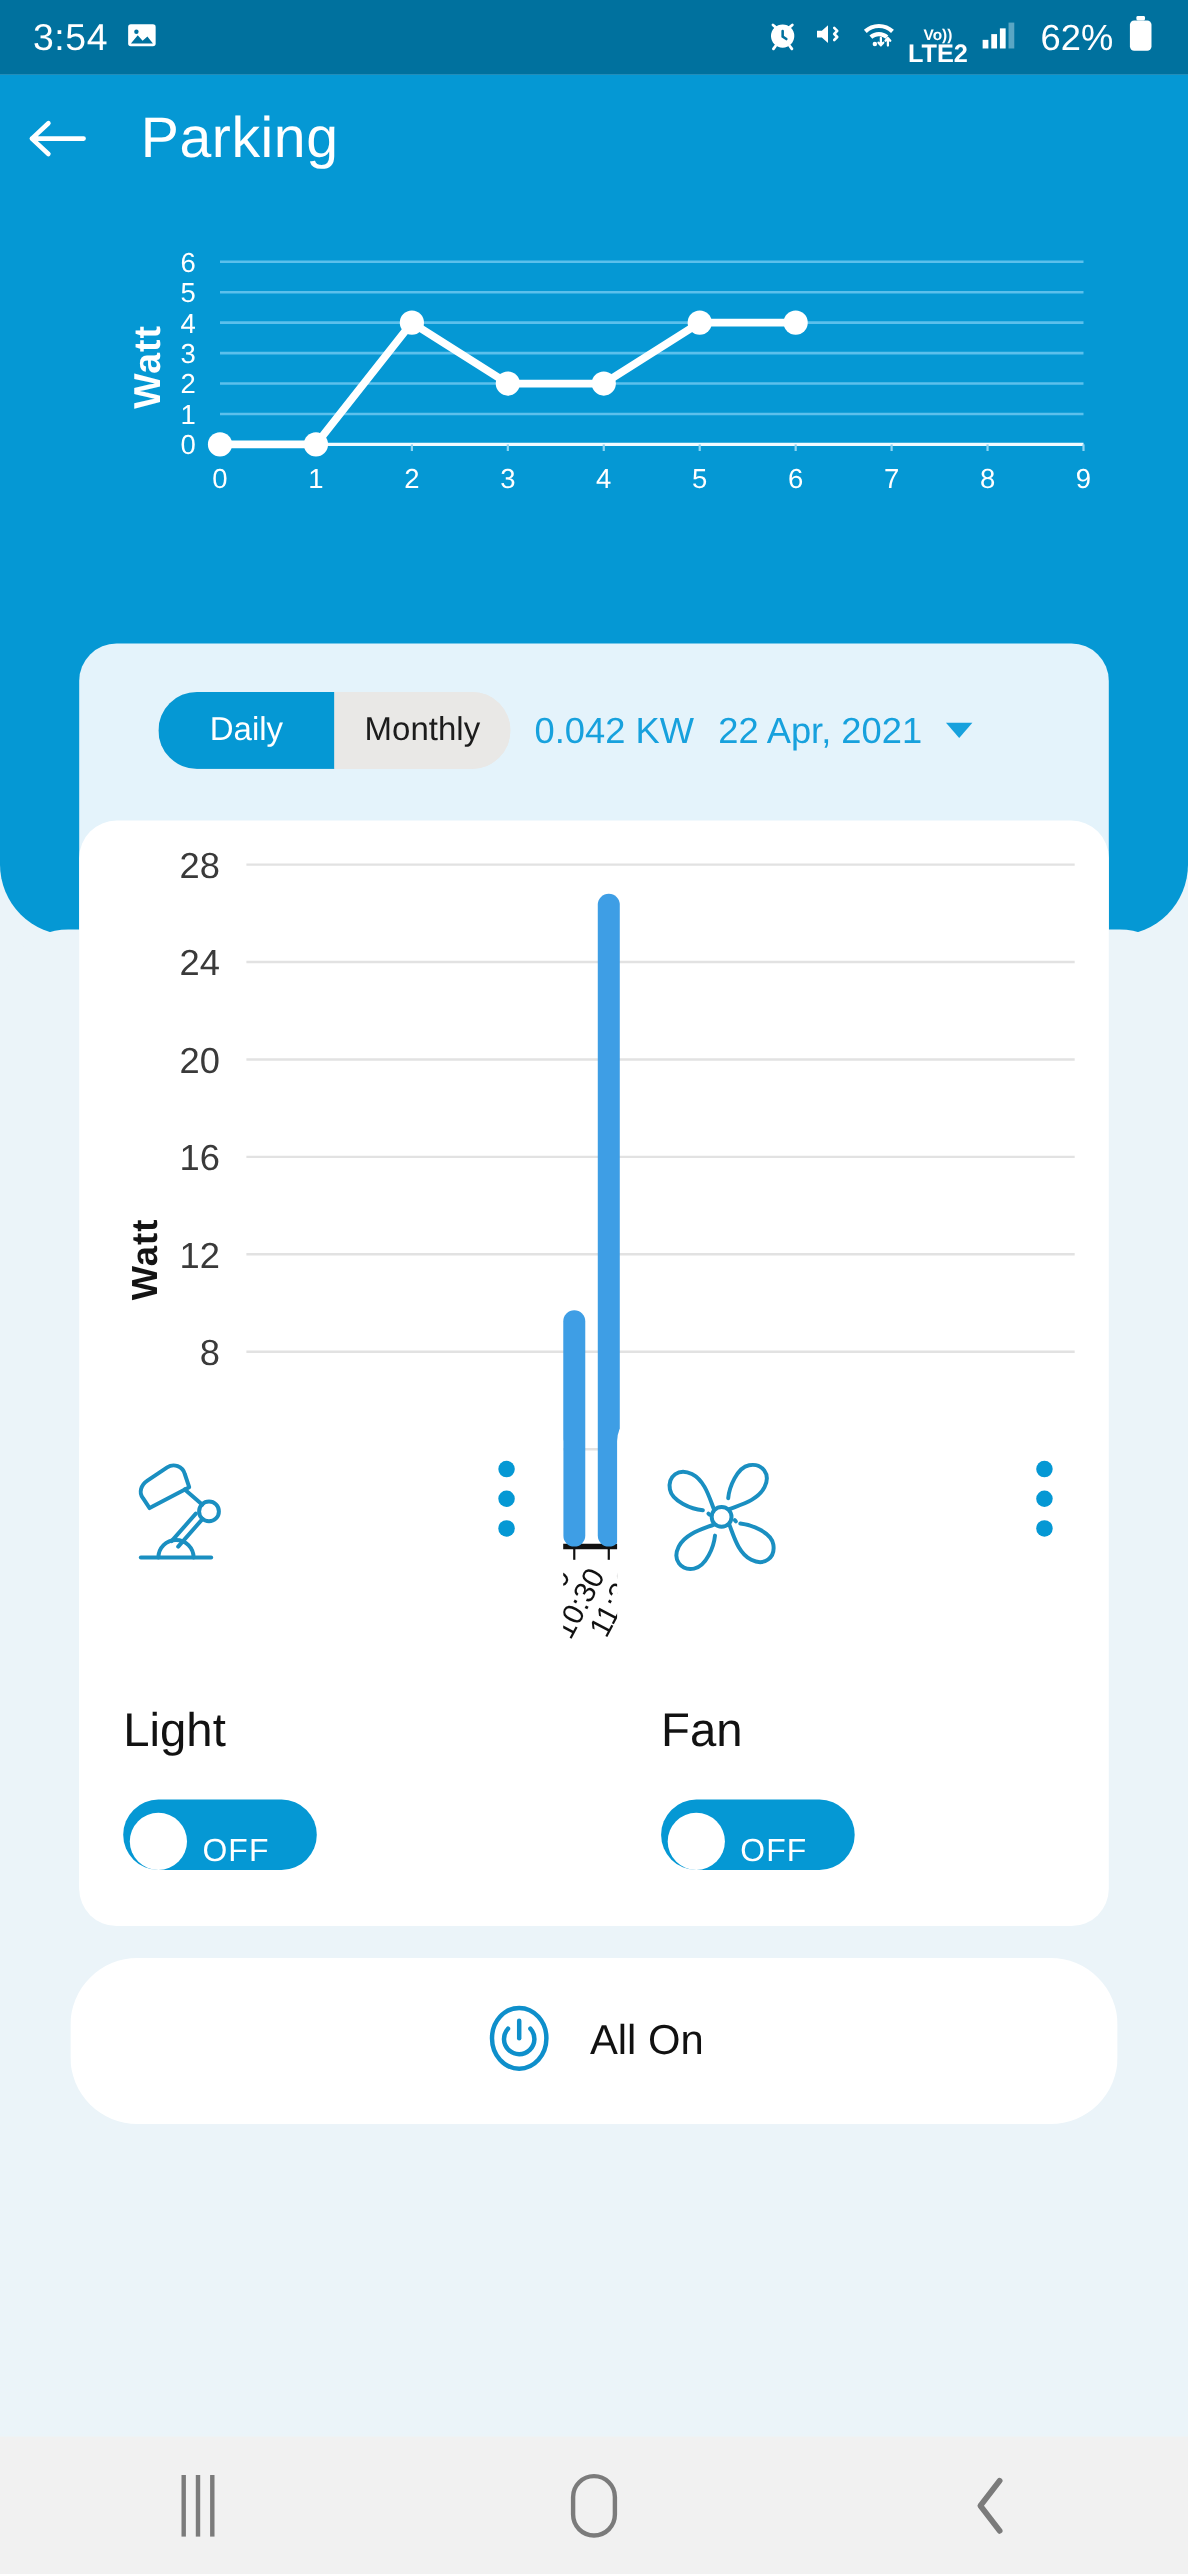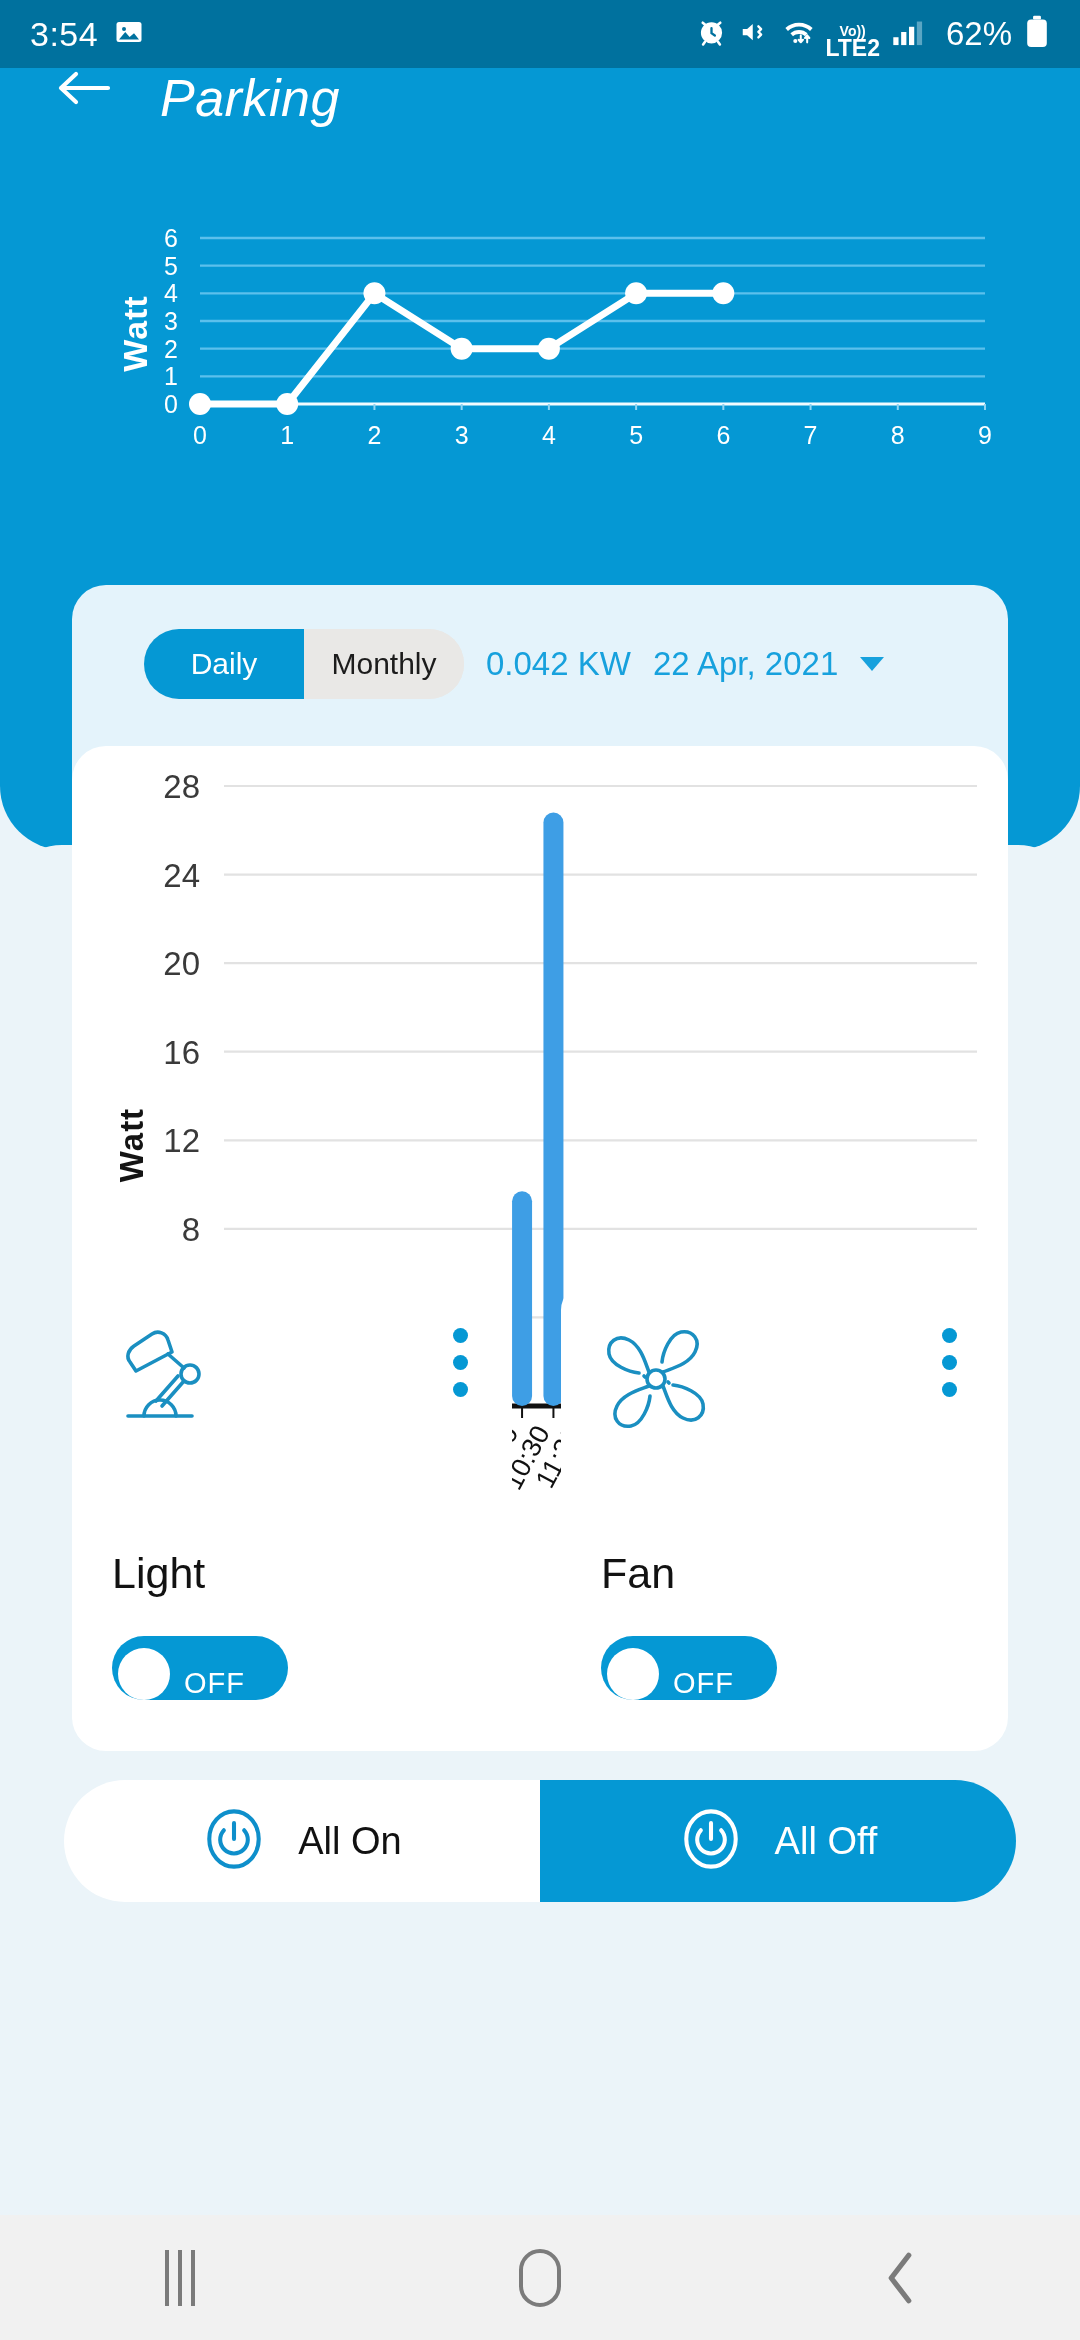--- a/index.html
+++ b/index.html
@@ -25,21 +25,21 @@
   .volte { display:flex; flex-direction:column; align-items:center; line-height:.95; margin-left:-4px;margin-top:17px;}
   .volte b { font-size:14px; font-weight:700; }
   .volte i { font-size:23px; font-style:normal; font-weight:700; }
 
   
   .header {
     position:absolute; top:68px; left:0; width:1080px; height:782px;
     background:#0598d4;
     border-bottom-left-radius:64px; border-bottom-right-radius:64px;
   }
-  .appbar { display:flex; align-items:flex-start; height:116px; padding-left:56px; gap:48px;font-style:italic; }
+  .appbar { display:flex; align-items:center; height:116px; padding-left:24px; gap:48px; }
   .back-arrow { width:56px; height:40px; position:relative; cursor:pointer; }
   .title { color:#fff; font-size:52px; font-weight:400; letter-spacing:.5px; }
 
   
   .linechart { position:relative; margin:38px 0 0 0; height:250px; }
   .lc-ylabel {
     position:absolute; left:70px; top:92px;
     color:#fff; font-size:34px; font-weight:700; letter-spacing:1px;
     transform:rotate(-90deg); transform-origin:center; width:130px; text-align:center;
   }
@@ -88,21 +88,21 @@
   .toggle {
     position:absolute; left:40px; bottom:40px;
     width:176px; height:64px; background:#0598d4; border-radius:34px;
     display:flex; align-items:flex-end; cursor:pointer;
   }
   .knob { width:52px; height:52px; border-radius:50%; background:#fff; margin-left:6px; }
   .tlabel { color:#fff; font-size:29px; margin-left:14px; letter-spacing:1px; }
 
   
   .allrow {
-    position:absolute; top:1780px; left:64px; width:952px; height:122px;
+    position:absolute; top:1780px; left:64px; width:952px; height:151px;
     border-radius:61px; overflow:hidden; display:flex;text-align:right;
   }
   .allbtn { flex:1; display:flex; align-items:center; justify-content:center; gap:32px; cursor:pointer; }
   .all-on { background:#ffffff; color:#111; }
   .all-off { background:#0598d4; color:#fff; }
   .alllabel { font-size:38px; }
 
   
   .navbar {
     position:absolute; bottom:0; left:0; width:1080px; height:125px;
@@ -380,30 +380,20 @@
     <div class="allbtn all-on">
       <span>
         <svg width="64" height="64" viewBox="0 0 44 44" fill="none" stroke="#0e8fcb" stroke-width="2.8" stroke-linecap="round">
           <ellipse cx="22" cy="22" rx="17" ry="19"></ellipse>
           <path d="M22 11v11"></path>
           <path d="M15 16a9.5 9.5 0 1 0 14 0" stroke-width="2.8"></path>
         </svg>
       </span>
       <span class="alllabel">All On</span>
     </div>
-    <div class="allbtn all-off">
-      <span>
-        <svg width="64" height="64" viewBox="0 0 44 44" fill="none" stroke="#ffffff" stroke-width="2.8" stroke-linecap="round">
-          <ellipse cx="22" cy="22" rx="17" ry="19"></ellipse>
-          <path d="M22 11v11"></path>
-          <path d="M15 16a9.5 9.5 0 1 0 14 0" stroke-width="2.8"></path>
-        </svg>
-      </span>
-      <span class="alllabel">All Off</span>
-    </div>
   </div>
 
   <div class="navbar">
     <div class="navitem">
       <span class="recents">
           <i></i>
           <i></i>
           <i></i>
         </span>
     </div>

